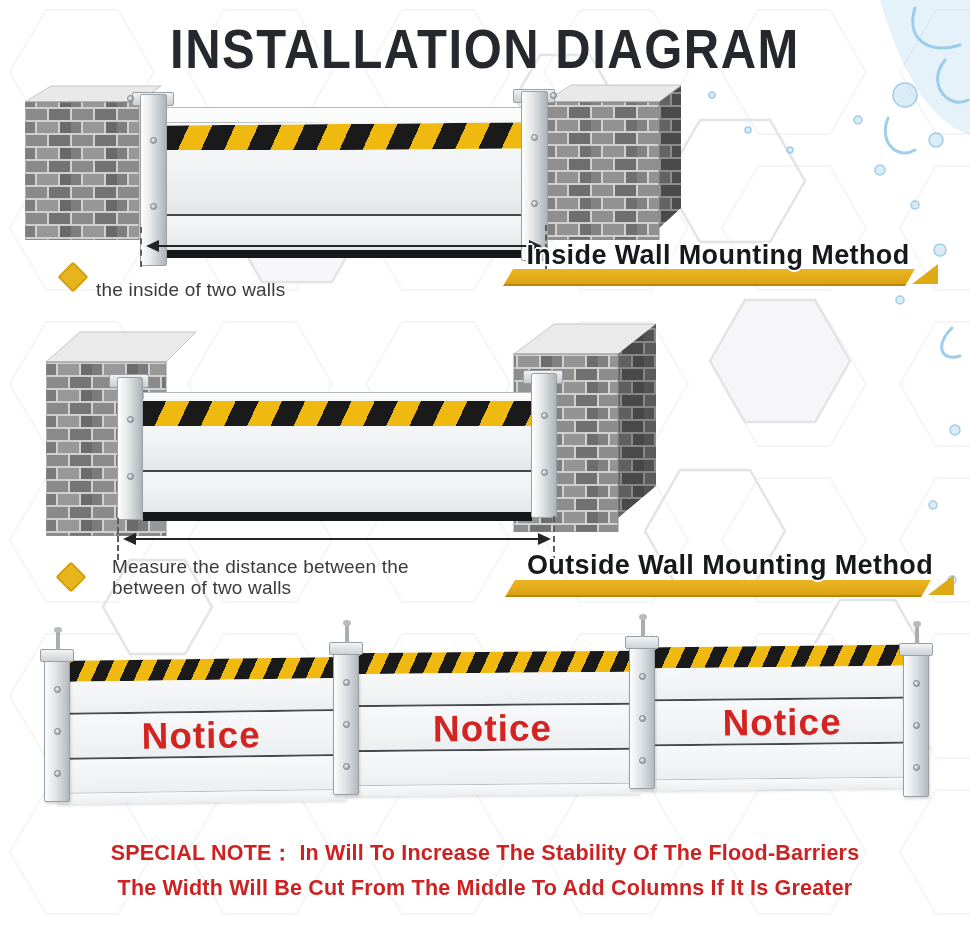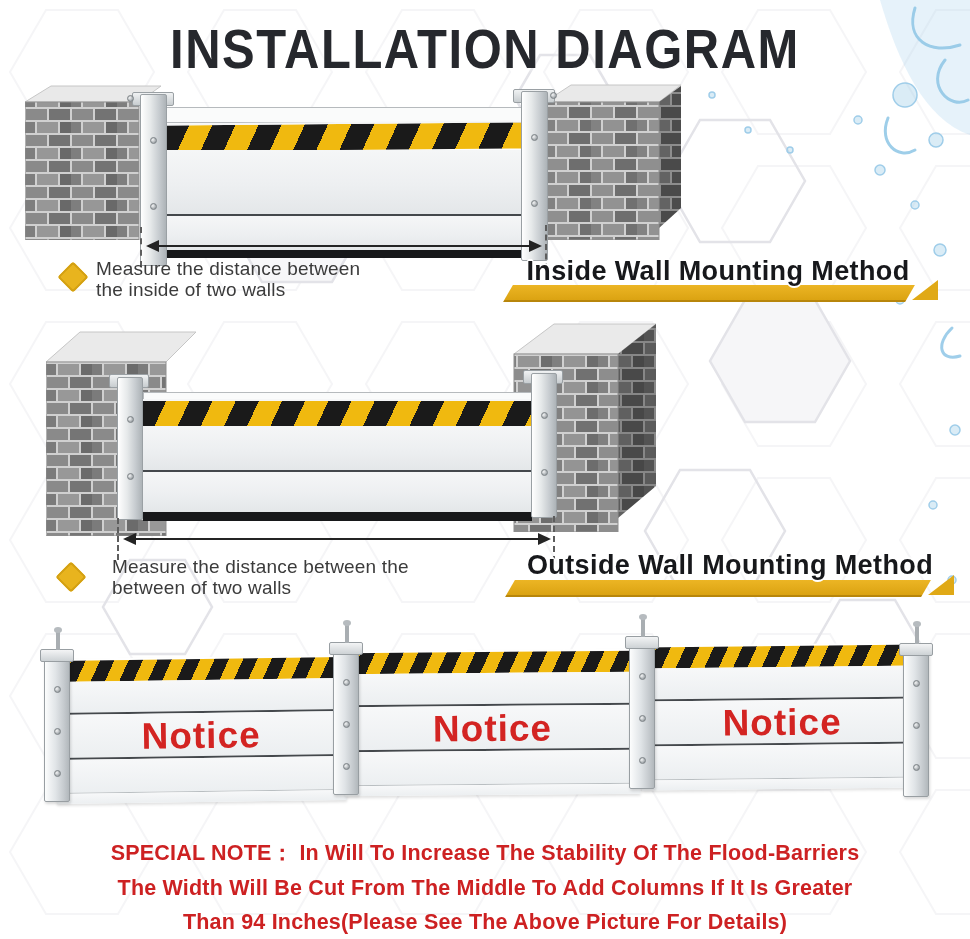--- a/index.html
+++ b/index.html
@@ -176,25 +176,25 @@
       <span class="bolt" style="left:9px;top:42px;"></span>
       <span class="bolt" style="left:9px;top:108px;"></span>
     </div>
 
     <div class="dash-v" style="left:140px;top:227px;height:40px;"></div>
     <div class="dash-v" style="left:545px;top:225px;height:44px;"></div>
     <div class="arrow-line" style="left:148px;top:245px;width:392px;"></div>
 
     <span class="diamond" style="left:62px;top:266px;"></span>
     <div class="note-text" style="left:96px;top:258px;width:340px;">
-      <span>Measure the distance between</span><br>
+      <br>
       <span>the inside of two walls</span>
     </div>
 
-    <div class="method" style="left:492px;top:256px;width:452px;">
+    <div class="method" style="left:492px;top:240px;width:452px;">
       <div class="method-band" style="left:16px;top:29px;width:402px;"></div>
       <div class="method-tail" style="left:420px;top:24px;"></div>
       <div class="method-text">Inside Wall Mounting Method</div>
     </div>
   </div>
 
   <div>
 
     <svg class="abs" style="left:46px;top:324px;" width="152" height="212" viewBox="0 0 152 212">
       <defs>
@@ -327,16 +327,15 @@
       <span class="bcol-pin"></span>
       <span class="bolt" style="left:9px;top:34px;"></span>
       <span class="bolt" style="left:9px;top:76px;"></span>
       <span class="bolt" style="left:9px;top:118px;"></span>
     </div>
   </div>
 
   <div class="special">
     <div class="special-line">SPECIAL NOTE：  In Will To Increase The Stability Of The Flood-Barriers</div>
     <div class="special-line">The Width Will Be Cut From The Middle To Add Columns If It Is Greater</div>
-    <div class="special-line">Than 94 Inches(Please See The Above Picture For Details)</div>
   </div>
 
 </div>
 
 </body></html>

